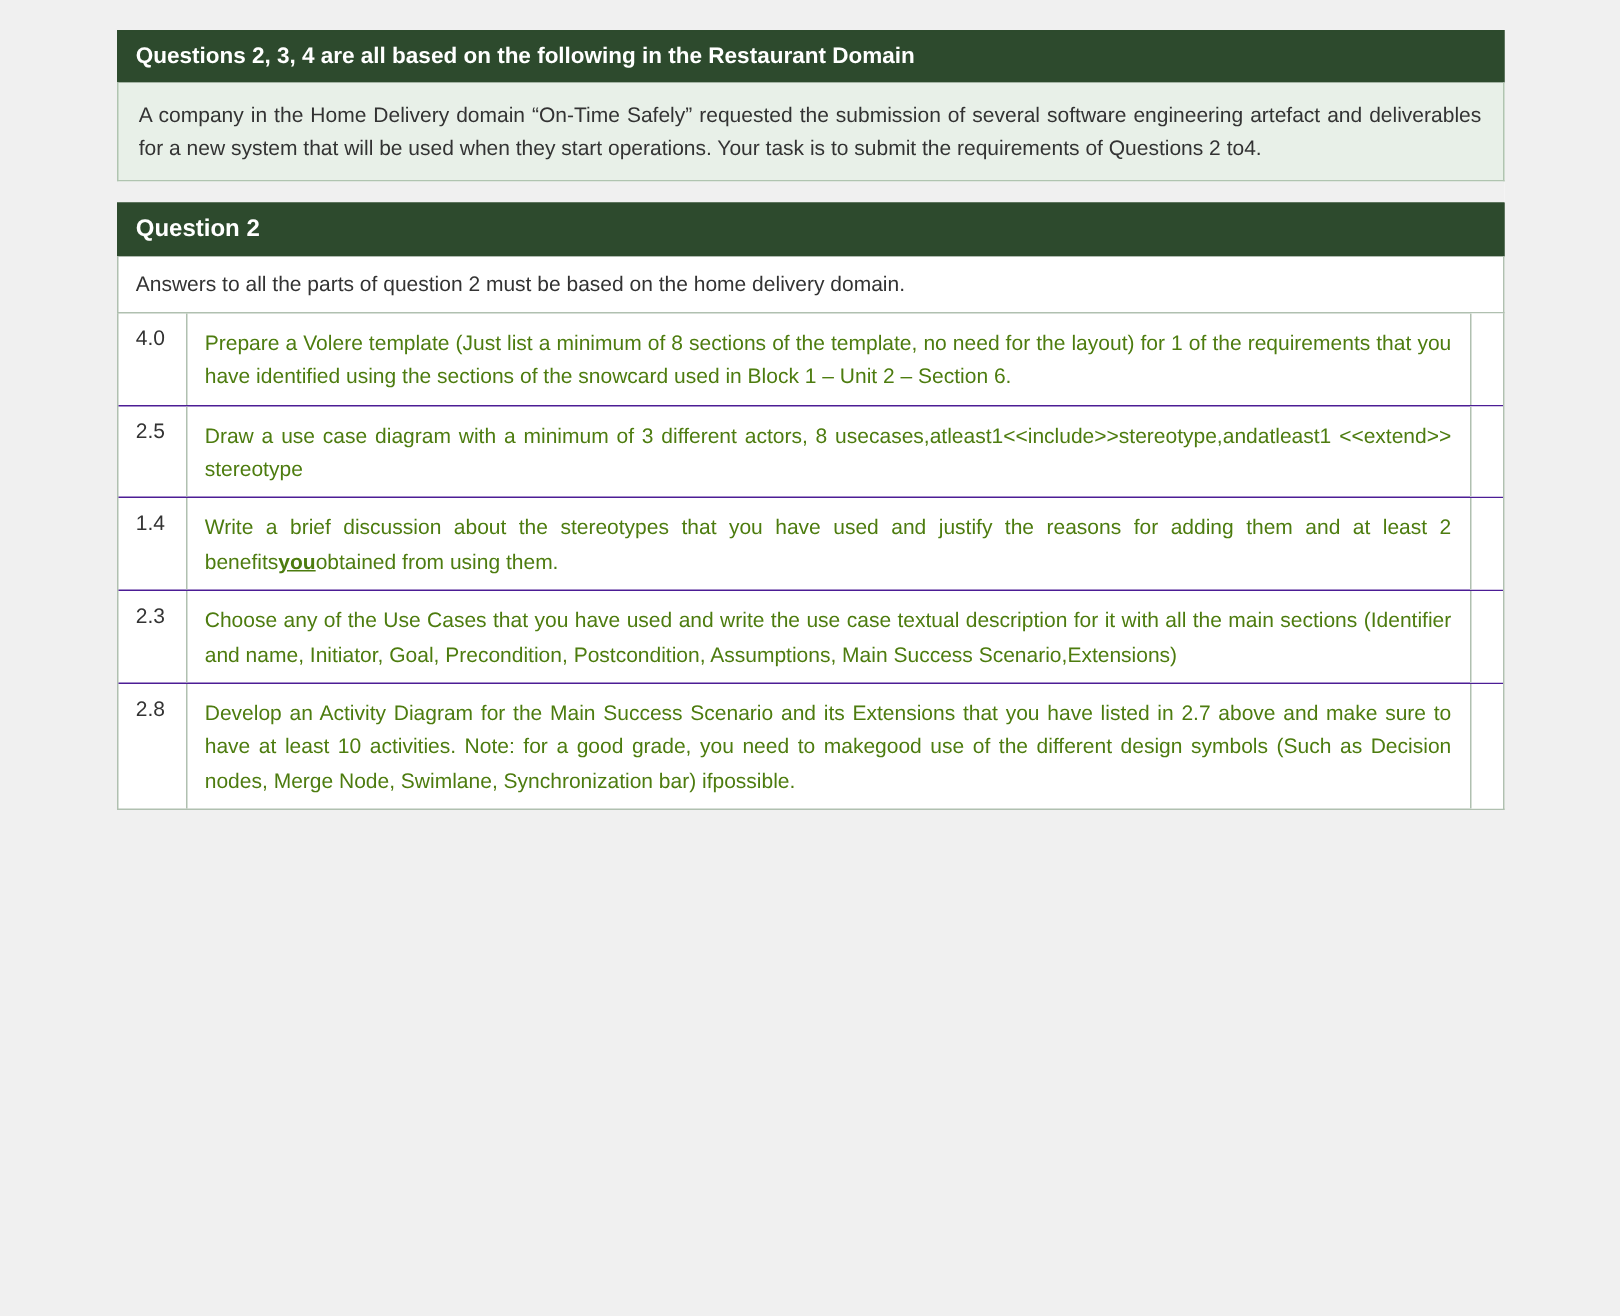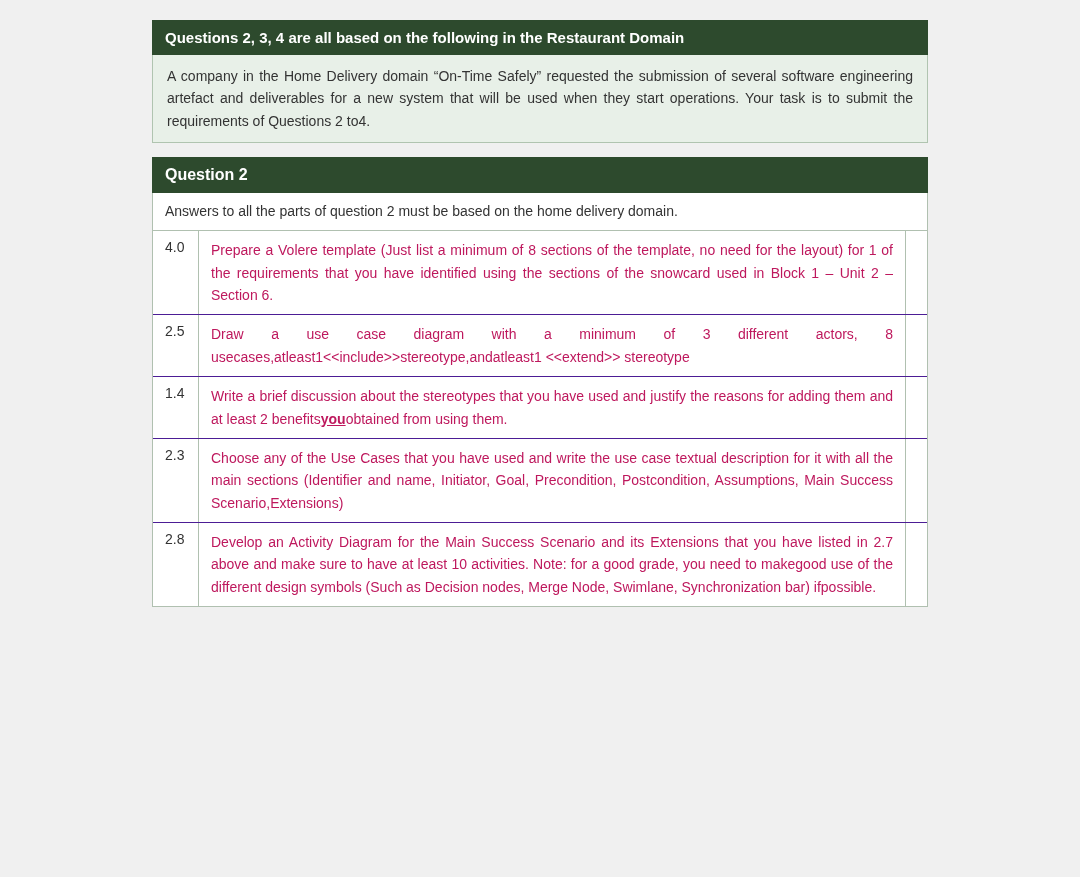--- a/index.html
+++ b/index.html
@@ -12,21 +12,21 @@
       background: #f0f0f0;
       display: flex;
       justify-content: center;
       align-items: flex-start;
       padding: 20px;
       font-family: Arial, sans-serif;
       font-size: 14px;
     }
 
     .page-container {
-      width: 776px;
+      width: 925px;
       background: #ffffff;
     }
 
     .header-box {
       background: #2d4a2d;
       color: #ffffff;
       padding: 8px 12px;
       font-weight: bold;
       font-size: 15px;
       border: 1px solid #2d4a2d;
@@ -100,21 +100,21 @@
       vertical-align: top;
       border-right: 1px solid #b0c0b0;
       display: flex;
       align-items: flex-start;
       padding-top: 8px;
     }
 
     .q-content {
       flex: 1;
       padding: 8px 12px;
-      color: #be185d;
+      color: #4d7c0f;
       line-height: 1.6;
       text-align: justify;
     }
 
     .q-sidebar {
       width: 22px;
       min-width: 22px;
       border-left: 1px solid #b0c0b0;
       background: #ffffff;
     }

